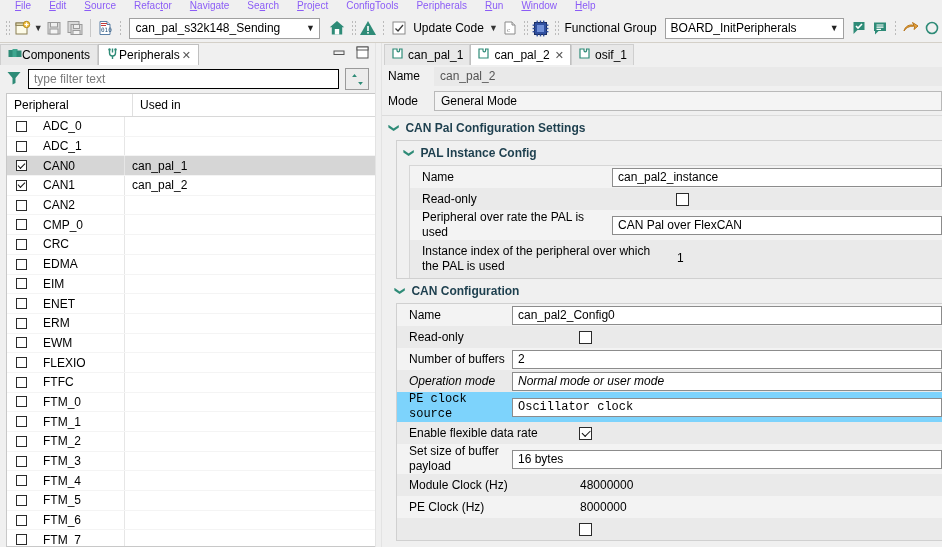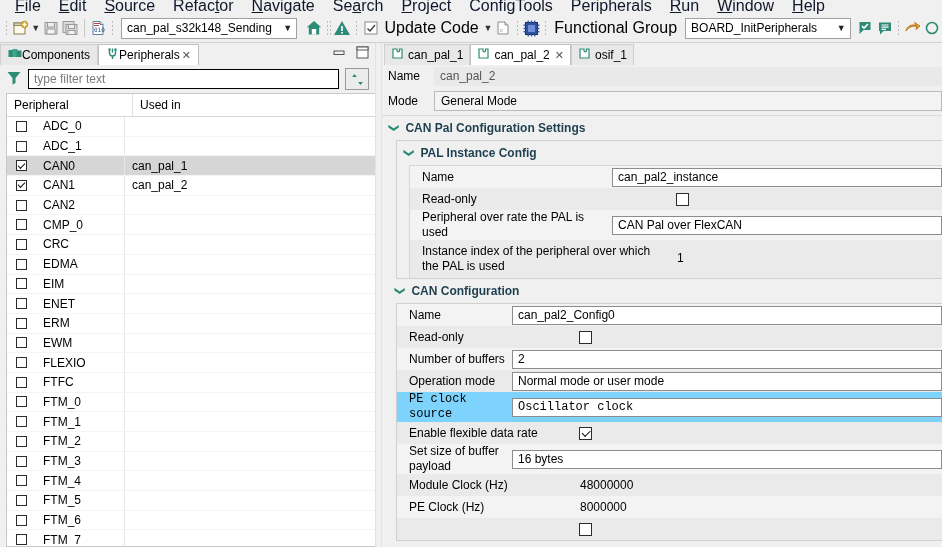--- a/index.html
+++ b/index.html
@@ -10,21 +10,21 @@
     -webkit-font-smoothing:antialiased;
   }
   .app{position:relative;width:942px;height:547px;overflow:hidden;background:#f0f0f0;}
 
   
   .menubar{
     height:14px;background:#f0f0f0;display:flex;align-items:flex-end;
     padding-left:6px;overflow:hidden;
   }
   .menu-item{
-    font-size:16px;line-height:12px;padding:0 9px 1px 9px;color:#0f172a;white-space:nowrap;
+    font-size:10px;line-height:12px;padding:0 9px 1px 9px;color:#8b5cf6;white-space:nowrap;
     position:relative;top:-1px;
   }
   .menu-item u{text-decoration:underline;}
 
   
   .toolbar{
     height:29px;background:#f0f0f0;display:flex;align-items:center;
     border-bottom:1px solid #d4d0c8;padding-left:2px;box-sizing:border-box;
   }
   .tb-grip{width:6px;height:18px;margin:0 2px;
@@ -33,21 +33,21 @@
   .tb-btn{width:22px;height:22px;display:flex;align-items:center;justify-content:center;}
   .tb-sep{width:1px;height:18px;background:#c8c8c8;margin:0 4px;}
   .tb-caret{width:12px;height:22px;display:flex;align-items:center;justify-content:center;font-size:9px;color:#333;}
   .combo{
     height:21px;border:1px solid #a0a0a0;background:#fff;display:flex;align-items:center;
     box-sizing:border-box;padding:0 0 0 5px;font-size:12px;
   }
   .combo .cv{flex:1;white-space:nowrap;overflow:hidden;}
   .combo .carrow{width:17px;height:19px;display:flex;align-items:center;justify-content:center;
      font-size:9px;color:#222;}
-  .tb-label{font-size:16px;padding:0 4px;white-space:nowrap;}
+  .tb-label{font-size:12px;padding:0 4px;white-space:nowrap;}
 
   
   .body-row{display:flex;height:504px;}
   .left-pane{width:375px;display:flex;flex-direction:column;background:#f0f0f0;}
   .splitter{width:5px;background:#f0f0f0;border-left:1px solid #e3e3e3;border-right:1px solid #e3e3e3;}
   .right-pane{flex:1;display:flex;flex-direction:column;background:#f0f0f0;overflow:hidden;}
 
   
   .viewtabs{height:22px;display:flex;align-items:flex-end;background:#f0f0f0;position:relative;}
   .vtab{
@@ -591,21 +591,21 @@
                 <div class="fval">
                   <span class="chk"></span>
                 </div>
               </div>
               <div class="frow" style="background: rgb(243, 243, 243); min-height: 22px;">
                 <div class="flabel" style="width: 178px;">Number of buffers</div>
                 <div class="fval">
                   <div class="tinput" style="width: 430px;">2</div>
                 </div>
               </div>
-              <div class="frow" style="background: rgb(234, 234, 234); min-height: 22px;">
+              <div class="frow" style="background: rgb(234, 234, 234); min-height: 22px; font-style: italic;">
                 <div class="flabel" style="width: 178px;">Operation mode</div>
                 <div class="fval">
                   <div class="tinput" style="width: 430px;">Normal mode or user mode</div>
                 </div>
               </div>
               <div class="frow" style="background: #7dd3fc; min-height: 22px; font-family: Liberation Mono, monospace;">
                 <div class="flabel" style="width: 178px;">PE clock source</div>
                 <div class="fval">
                   <div class="tinput" style="width: 430px;">Oscillator clock</div>
                 </div>

